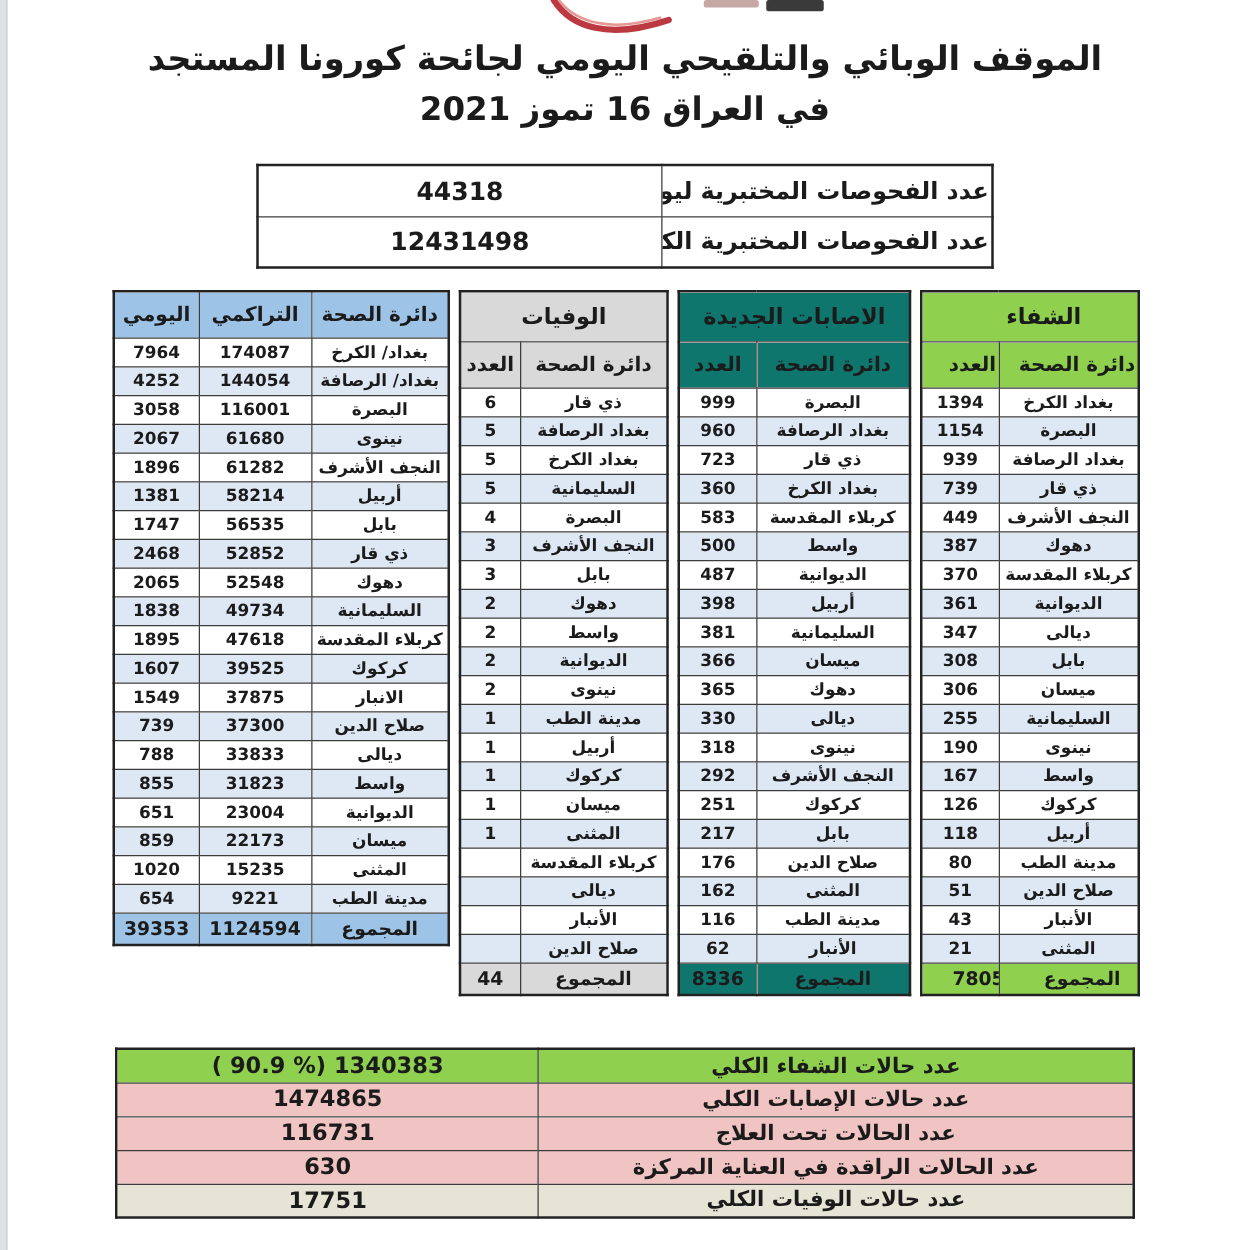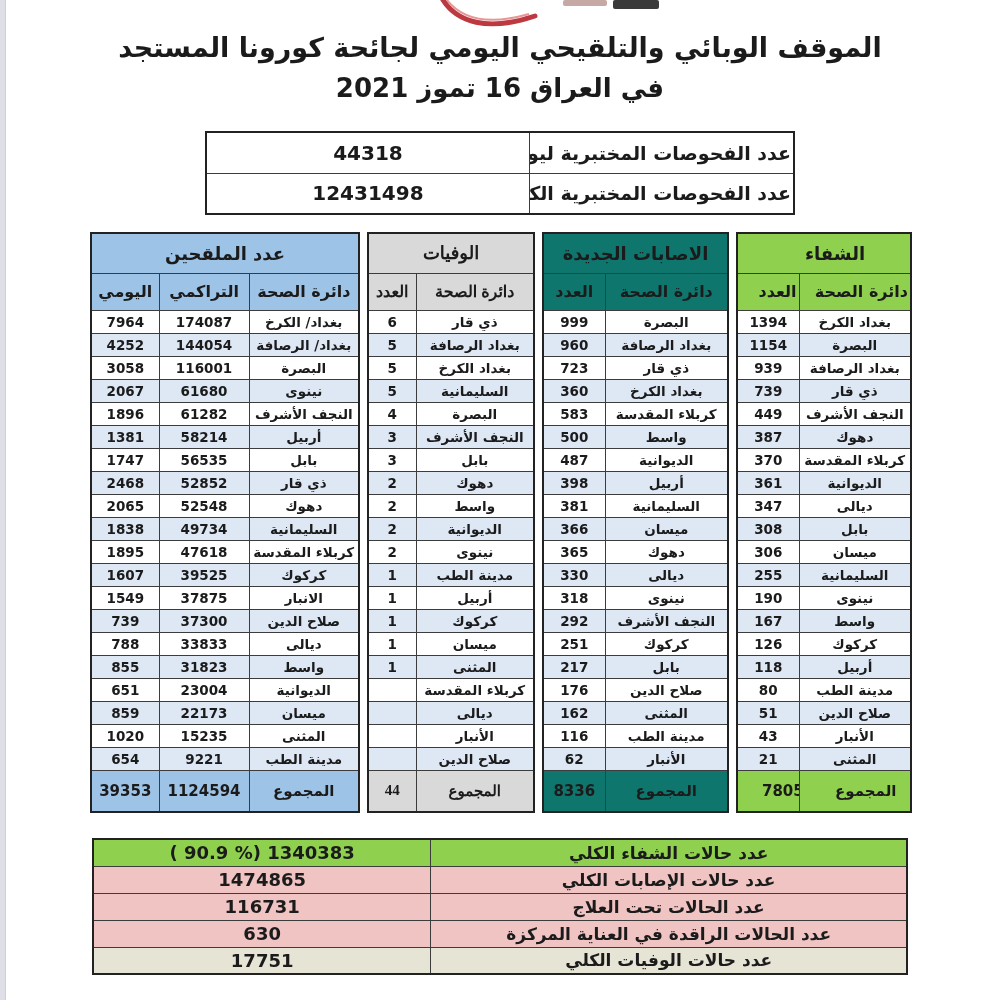--- a/index.html
+++ b/index.html
@@ -29,31 +29,31 @@
   #tests-table td { height:41px; font-size:19px; }
   #tests-table .val { font-size:20px; }
 
   
   #main-tables { position:absolute; top:232px; left:90px; width:822px;
     display:flex; justify-content:space-between; align-items:flex-start; }
   .tbl { border:2px solid #222; }
   .tbl .t-title th { height:40px; font-size:18px; }
   .tbl .t-sub th { height:37px; font-size:16px; }
   .tbl tbody td { height:23px; font-size:13.5px; }
-  .tbl tfoot td { height:42px; font-size:15px; }
+  .tbl tfoot td { height:26px; font-size:15px; }
   .tbl tbody tr.alt td { background:#DEE8F5; }
   .num-cell, .cumulative-cell, .daily-cell, .count-cell { direction:ltr; font-size:14px; }
 
   #vacc-table  { width:270px; }
   #death-table { width:168px; }
   #inf-table   { width:185px; }
   #rec-table   { width:174px; }
 
   .hdr-blue  { background:#9DC3E6; }
-  .hdr-gray  { background:#D9D9D9;font-family:Liberation Serif, serif; }
+  .hdr-gray  { background:#D9D9D9; }
   .hdr-pink  { background:#0f766e; }
   .hdr-green { background:#8FD14F;padding-left:24px; }
 
   
   #summary-table { position:absolute; top:838px; left:92px; width:816px; border:2px solid #222; }
   #summary-table td { height:27px; font-size:17px; }
   #summary-table .val { direction:ltr; font-size:18px; }
   #summary-table tr.s-green td { background:#8FD14F; }
   #summary-table tr.s-pink  td { background:#F0C4C2; }
   #summary-table tr.s-beige td { background:#E6E4D4; }
@@ -408,23 +408,20 @@
     </tfoot>
   </table>
 
   <table class="tbl" id="vacc-table">
     <colgroup>
         <col style="width:110px">
         <col style="width:90px">
         <col style="width:68px">
       </colgroup>
     <thead>
-      <tr class="t-title">
-        <th colspan="3" class="hdr-blue">عدد الملقحين</th>
-      </tr>
       <tr class="t-sub">
         <th class="hdr-blue">دائرة الصحة</th>
         <th class="hdr-blue">التراكمي</th>
         <th class="hdr-blue">اليومي</th>
       </tr>
     </thead>
     <tbody id="vacc-body">
         <tr>
           <td class="region-cell">بغداد/ الكرخ</td>
           <td class="cumulative-cell">174087</td>

